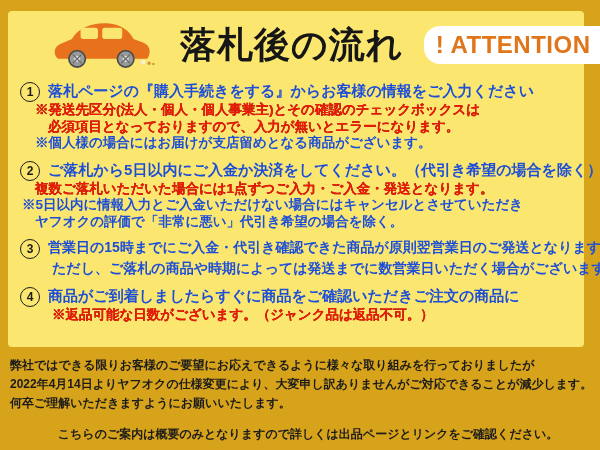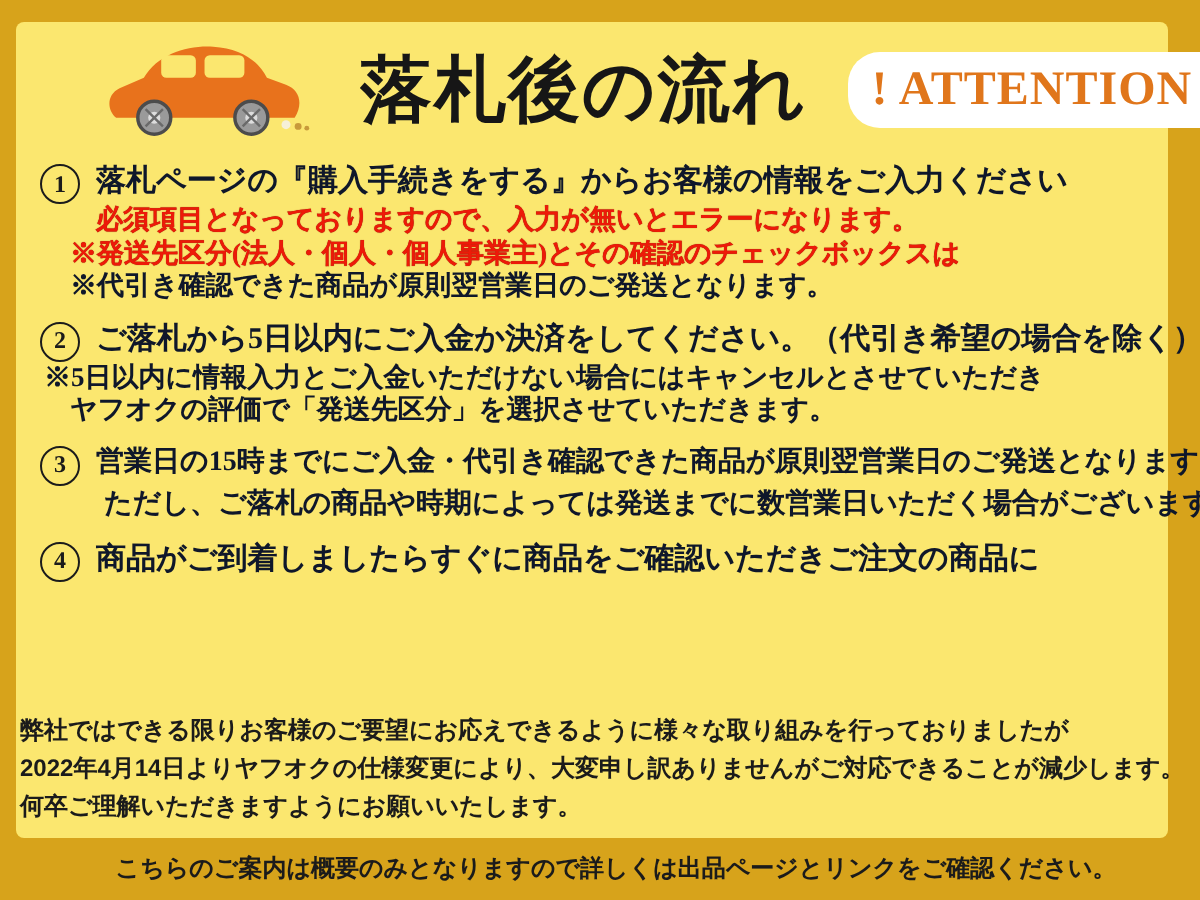--- a/index.html
+++ b/index.html
@@ -5,24 +5,23 @@
   html,body{margin:0;padding:0;}
   body{
     width:600px;height:450px;overflow:hidden;
     font-family:"Liberation Sans",sans-serif;
     background:#D7A31B;
     position:relative;
   }
   .canvas{position:absolute;inset:0;background:#D7A31B;}
   
   .panel{
-    position:absolute;left:8px;top:11px;width:576px;height:408px;
+    position:absolute;left:8px;top:11px;width:576px;height:336px;
     background:#FBE76F;border-radius:4px;
     overflow:visible;
-    font-family:Liberation Serif, serif;
   }
   
   .header{display:flex;align-items:center;height:56px;padding:6px 6px 0 44px;}
   .car{flex:none;width:104px;height:54px;}
   .title{
     margin-left:24px;font-size:36px;font-weight:900;color:#161616;
     letter-spacing:1px;white-space:nowrap;
   }
   .badge{
     margin-left:20px;background:#ffffff;color:#E0761B;
@@ -36,21 +35,21 @@
   .num{
     flex:none;display:inline-flex;align-items:center;justify-content:center;
     width:18px;height:18px;margin:1px 8px 0 0;
     border:1.7px solid #1b1b1b;border-radius:50%;
     font-size:12px;font-weight:bold;color:#1b1b1b;
   }
   .txt,.sub{font-weight:bold;white-space:nowrap;}
   .sz-lg{font-size:15px;line-height:20px;}
   .sz-lg2{font-size:14px;line-height:19px;}
   .sz-md{font-size:13.5px;line-height:16.5px;}
-  .c-black{color:#0f172a;}
+  .c-black{color:#1d4ed8;}
   .c-red{color:#ED1A08;text-shadow:0 0 .4px #7a0e00;}
   .ind-z{padding-left:14px;}
   .ind-a{padding-left:27px;}
   .ind-b{padding-left:40px;}
   .ind-t{padding-left:44px;}
   
   .footer{position:absolute;left:10px;top:356px;right:16px;}
   .fline{font-size:12px;line-height:19px;font-weight:bold;color:#1b1b1b;white-space:nowrap;}
   .bottom-note{
     position:absolute;left:16px;right:0;top:426px;text-align:center;
@@ -84,44 +83,46 @@
       <div class="title">落札後の流れ</div>
       <div class="badge">! ATTENTION !</div>
     </div>
 
     <div class="items">
         <div class="item">
           <div class="row">
             <span class="num">1</span>
             <span class="txt sz-lg c-black">落札ページの『購入手続きをする』からお客様の情報をご入力ください</span>
           </div>
+          <div class="sub sz-md c-red ind-a">※発送先区分(法人・個人・個人事業主)とその確認のチェックボックスは</div>
           <div class="sub sz-md c-red ind-b">必須項目となっておりますので、入力が無いとエラーになります。</div>
-          <div class="sub sz-md c-red ind-a">※発送先区分(法人・個人・個人事業主)とその確認のチェックボックスは</div>
-          <div class="sub sz-md c-black ind-a">※代引き確認できた商品が原則翌営業日のご発送となります。</div>
+          <div class="sub sz-md c-black ind-a">※個人様の場合にはお届けが支店留めとなる商品がございます。</div>
         </div>
         <div class="item">
           <div class="row">
             <span class="num">2</span>
             <span class="txt sz-lg c-black">ご落札から5日以内にご入金か決済をしてください。（代引き希望の場合を除く）</span>
           </div>
+          <div class="sub sz-md c-red ind-a">複数ご落札いただいた場合には1点ずつご入力・ご入金・発送となります。</div>
           <div class="sub sz-md c-black ind-z">※5日以内に情報入力とご入金いただけない場合にはキャンセルとさせていただき</div>
-          <div class="sub sz-md c-black ind-a">ヤフオクの評価で「発送先区分」を選択させていただきます。</div>
+          <div class="sub sz-md c-black ind-a">ヤフオクの評価で「非常に悪い」代引き希望の場合を除く。</div>
         </div>
         <div class="item">
           <div class="row">
             <span class="num">3</span>
             <span class="txt sz-lg2 c-black">営業日の15時までにご入金・代引き確認できた商品が原則翌営業日のご発送となります。</span>
           </div>
           <div class="sub sz-lg2 c-black ind-t">ただし、ご落札の商品や時期によっては発送までに数営業日いただく場合がございます。</div>
         </div>
         <div class="item">
           <div class="row">
             <span class="num">4</span>
             <span class="txt sz-lg c-black">商品がご到着しましたらすぐに商品をご確認いただきご注文の商品に</span>
           </div>
+          <div class="sub sz-md c-red ind-t">※返品可能な日数がございます。（ジャンク品は返品不可。）</div>
         </div>
       </div>
 
   </div>
 
   <div class="footer">
     <div class="fline">弊社ではできる限りお客様のご要望にお応えできるように様々な取り組みを行っておりましたが</div>
     <div class="fline">2022年4月14日よりヤフオクの仕様変更により、大変申し訳ありませんがご対応できることが減少します。</div>
     <div class="fline">何卒ご理解いただきますようにお願いいたします。</div>
   </div>

